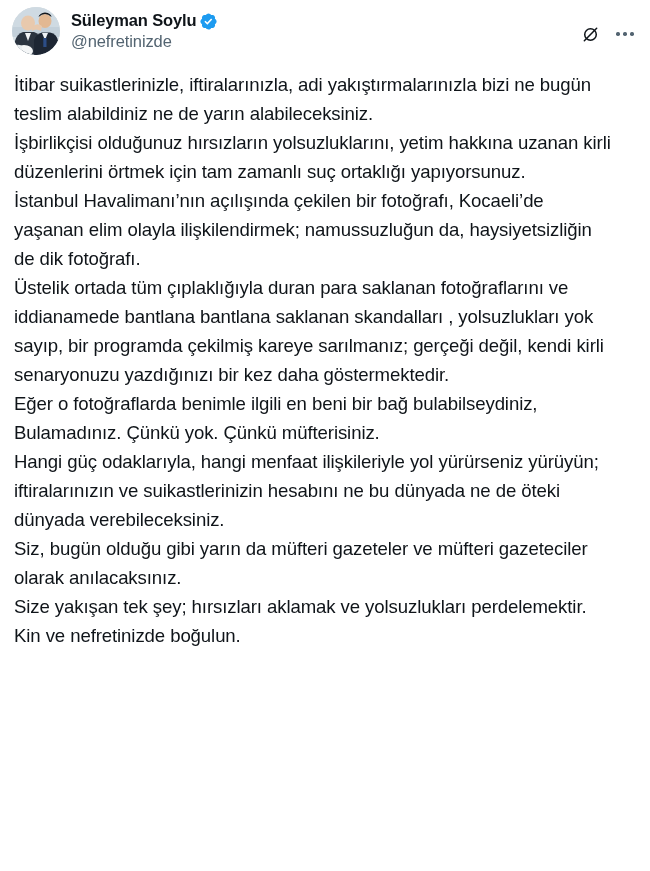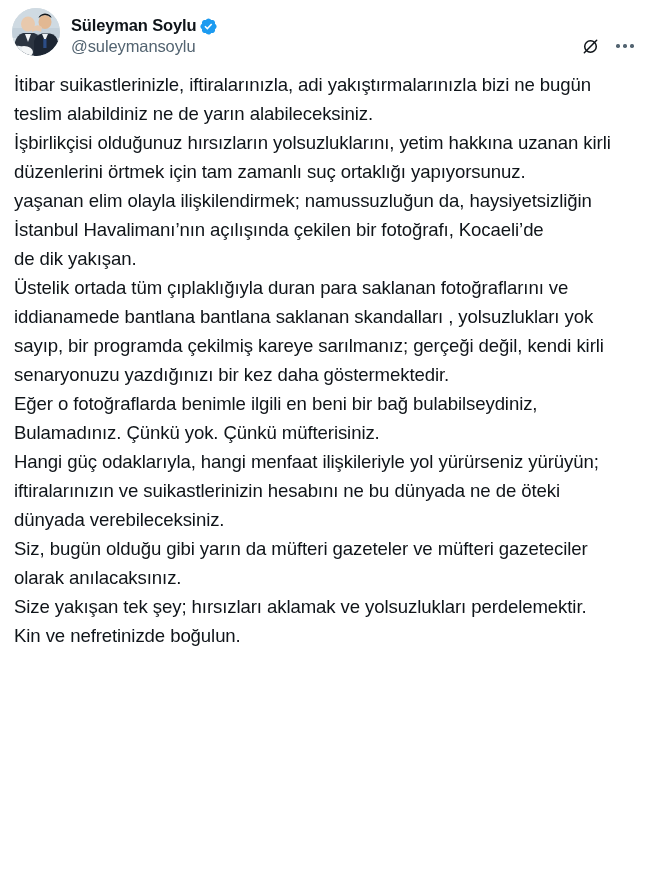--- a/index.html
+++ b/index.html
@@ -19,21 +19,21 @@
   .tweet {
     width: 650px;
     box-sizing: border-box;
     padding: 0;
     background: #ffffff;
   }
 
   
   .tweet-header {
     display: flex;
-    align-items: flex-end;
+    align-items: center;
     padding: 5px 8px 0 12px;
     height: 56px;
     box-sizing: border-box;
   }
   .avatar {
     width: 48px;
     height: 48px;
     border-radius: 50%;
     overflow: hidden;
     flex: 0 0 48px;
@@ -164,21 +164,21 @@
 
     <div class="identity">
       <div class="name-row">
         <span class="display-name">Süleyman Soylu</span>
         <span class="verified-badge">
           <svg width="19" height="19" viewBox="0 0 22 22" aria-hidden="true">
             <path fill="#1d9bf0" d="M20.396 11c-.018-.646-.215-1.275-.57-1.816-.354-.54-.852-.972-1.438-1.246.223-.607.27-1.264.14-1.897-.131-.634-.437-1.218-.882-1.687-.47-.445-1.053-.75-1.687-.882-.633-.13-1.29-.083-1.897.14-.273-.587-.704-1.086-1.245-1.44S11.647 1.62 11 1.604c-.646.017-1.273.213-1.813.568s-.969.854-1.24 1.44c-.608-.223-1.267-.272-1.902-.14-.635.13-1.22.436-1.69.882-.445.47-.749 1.055-.878 1.688-.13.633-.08 1.29.144 1.896-.587.274-1.087.705-1.443 1.245-.356.54-.555 1.17-.574 1.817.02.647.218 1.276.574 1.817.356.54.856.972 1.443 1.245-.224.606-.274 1.263-.144 1.896.13.634.433 1.218.877 1.688.47.443 1.054.747 1.687.878.633.132 1.29.084 1.897-.136.274.586.705 1.084 1.246 1.439.54.354 1.17.551 1.816.569.647-.016 1.276-.213 1.817-.567s.972-.854 1.245-1.44c.604.239 1.266.296 1.903.164.636-.132 1.22-.447 1.68-.907.46-.46.776-1.044.908-1.681s.075-1.299-.165-1.903c.586-.274 1.084-.705 1.439-1.246.354-.54.551-1.17.569-1.816zM9.662 14.85l-3.429-3.428 1.293-1.302 2.072 2.072 4.4-4.794 1.347 1.246z"></path>
           </svg>
         </span>
       </div>
-      <span class="handle">@suleymansoylu</span>
+      <span class="handle">@nefretinizde</span>
     </div>
 
     <div class="header-actions">
       <span class="icon-btn">
         <svg width="19" height="19" viewBox="0 0 24 24" aria-hidden="true">
           <circle cx="12" cy="12" r="7.3" fill="none" stroke="#0f1419" stroke-width="1.9"></circle>
           <line x1="4.2" y1="19.8" x2="19.8" y2="4.2" stroke="#0f1419" stroke-width="1.9" stroke-linecap="round"></line>
         </svg>
       </span>
       <span class="dots">
@@ -195,23 +195,23 @@
       <span class="line">İtibar suikastlerinizle, iftiralarınızla, adi yakıştırmalarınızla bizi ne bugün</span>
       <span class="line">teslim alabildiniz ne de yarın alabileceksiniz.</span>
     </p>
 
     <p class="para">
       <span class="line">İşbirlikçisi olduğunuz hırsızların yolsuzluklarını, yetim hakkına uzanan kirli</span>
       <span class="line">düzenlerini örtmek için tam zamanlı suç ortaklığı yapıyorsunuz.</span>
     </p>
 
     <p class="para">
+      <span class="line">İstanbul Havalimanı’nın açılışında çekilen bir fotoğrafı, Kocaeli’de</span>
       <span class="line">yaşanan elim olayla ilişkilendirmek; namussuzluğun da, haysiyetsizliğin</span>
-      <span class="line">İstanbul Havalimanı’nın açılışında çekilen bir fotoğrafı, Kocaeli’de</span>
-      <span class="line">de dik yakışan.</span>
+      <span class="line">de dik fotoğrafı.</span>
     </p>
 
     <p class="para">
       <span class="line">Üstelik ortada tüm çıplaklığıyla duran para saklanan fotoğraflarını ve</span>
       <span class="line">iddianamede bantlana bantlana saklanan skandalları , yolsuzlukları yok</span>
       <span class="line">sayıp, bir programda çekilmiş kareye sarılmanız; gerçeği değil, kendi kirli</span>
       <span class="line">senaryonuzu yazdığınızı bir kez daha göstermektedir.</span>
     </p>
 
     <p class="para">

